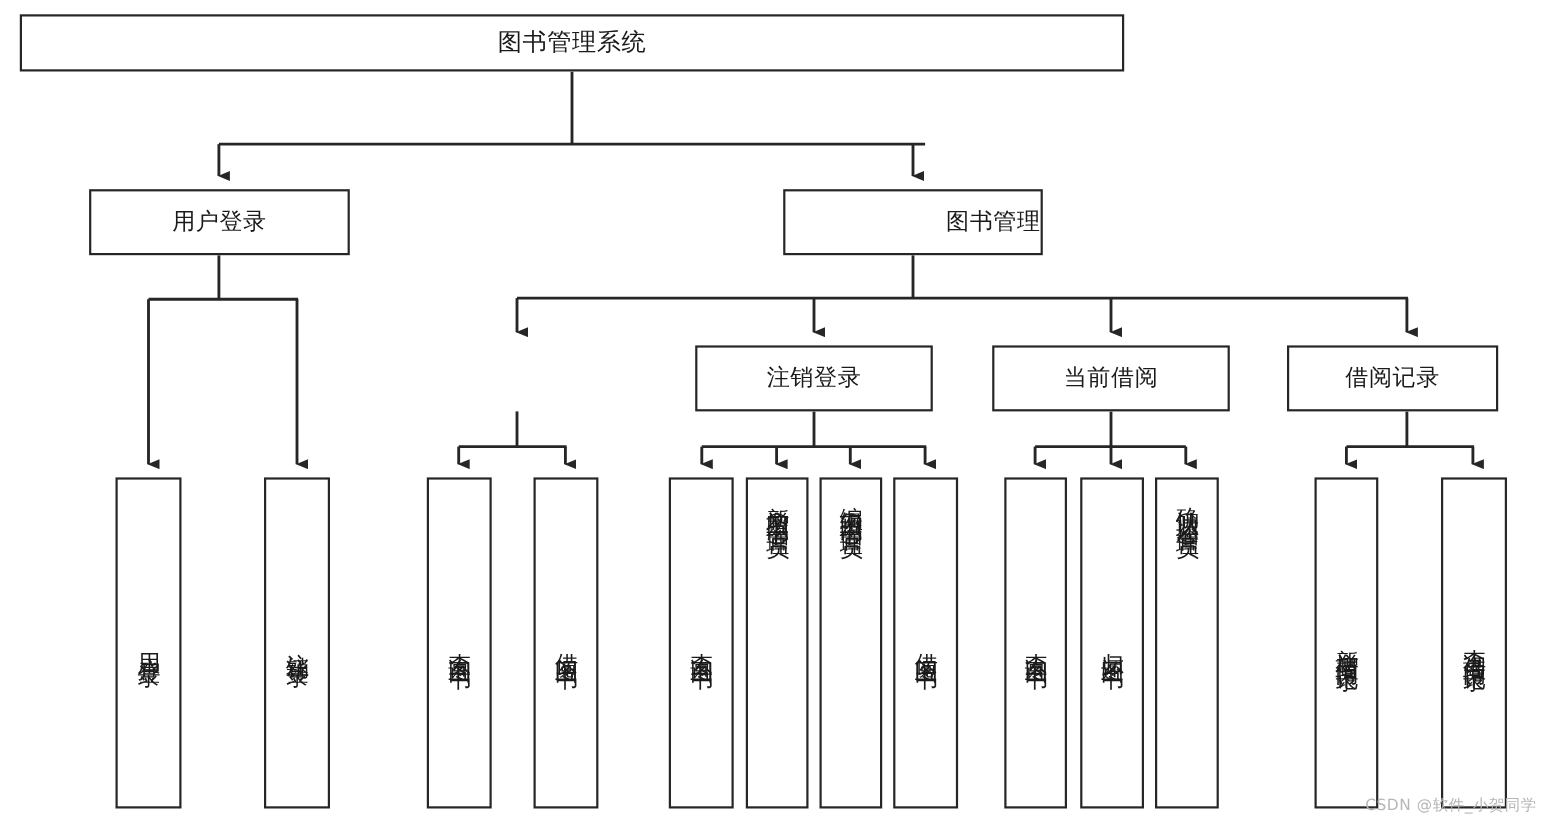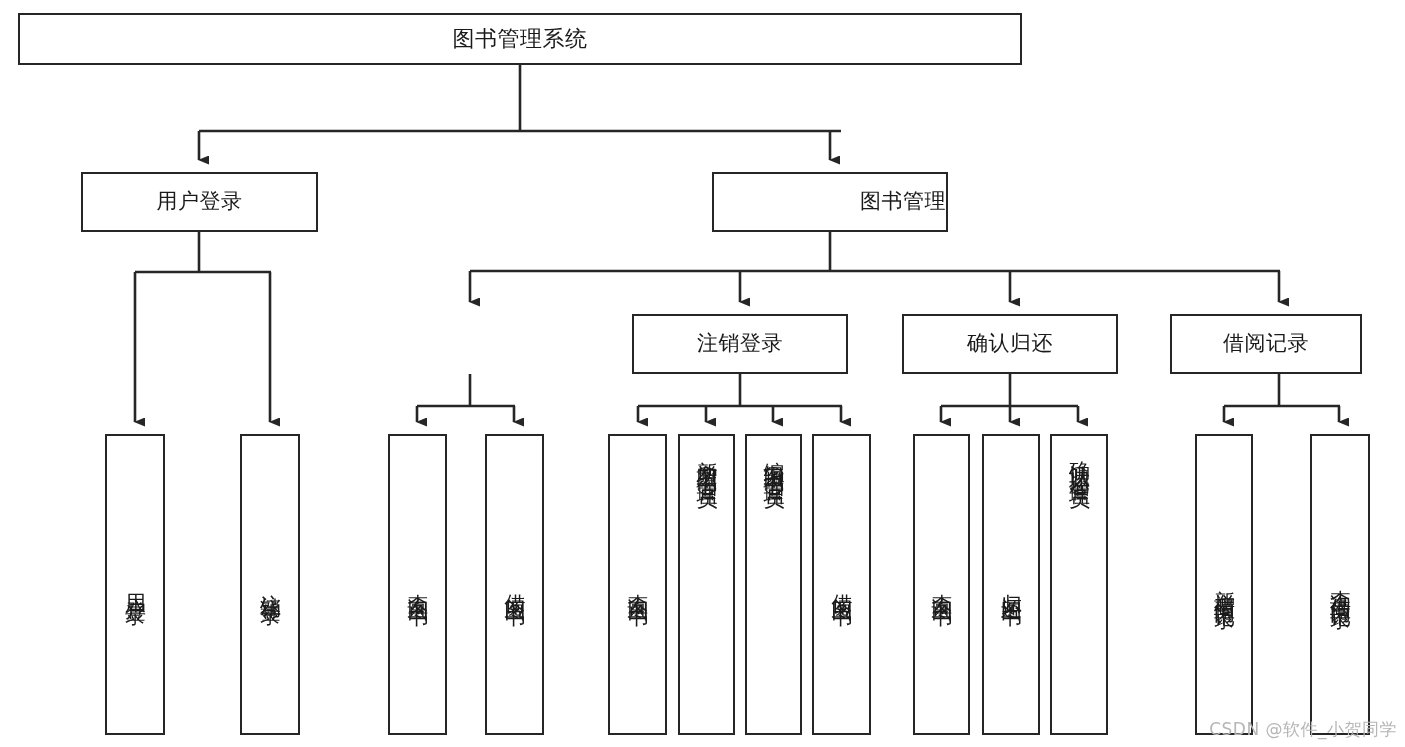--- a/index.html
+++ b/index.html
@@ -65,21 +65,21 @@
     margin: 0 auto;
   }
   .node.vertical.centered {
     align-items: center;
     padding-top: 0;
   }
   #watermark {
     position: absolute;
     right: 8px;
     bottom: 6px;
-    font-size: 17px;
+    font-size: 14px;
     color: #b6b6b6;
     white-space: nowrap;
     letter-spacing: 0.5px;
   }
 </style>
 </head>
 <body>
 
 <div id="diagram-canvas">
 
@@ -144,21 +144,21 @@
   <div class="node horizontal" style="left:712px; top:172px; width:236px; height:60px;justify-content:flex-end;">
     <span class="label">图书管理</span>
   </div>
 
 
   <div class="node horizontal" style="left:632px; top:314px; width:216px; height:60px;">
     <span class="label">注销登录</span>
   </div>
 
   <div class="node horizontal" style="left:902px; top:314px; width:216px; height:60px;">
-    <span class="label">确认归还</span>
+    <span class="label">当前借阅</span>
   </div>
 
   <div class="node horizontal" style="left:1170px; top:314px; width:192px; height:60px;">
     <span class="label">借阅记录</span>
   </div>
 
   <div class="node vertical centered" style="left:105px; top:434px; width:60px; height:301px;">
     <span class="label">用户登录</span>
   </div>
 

